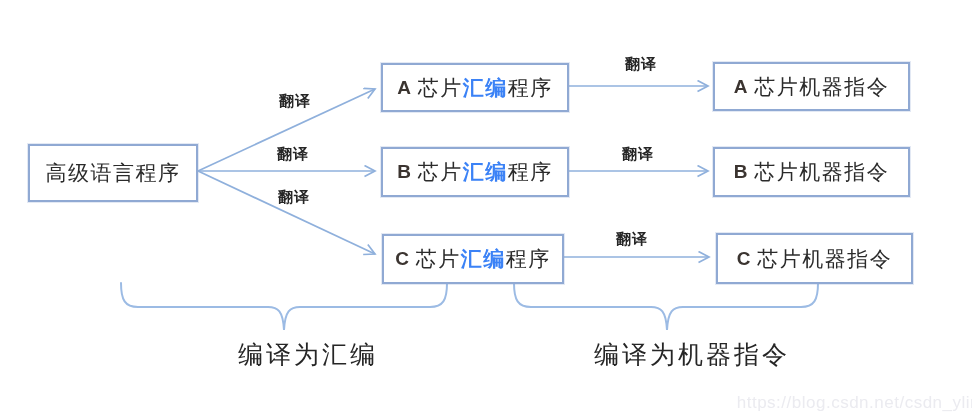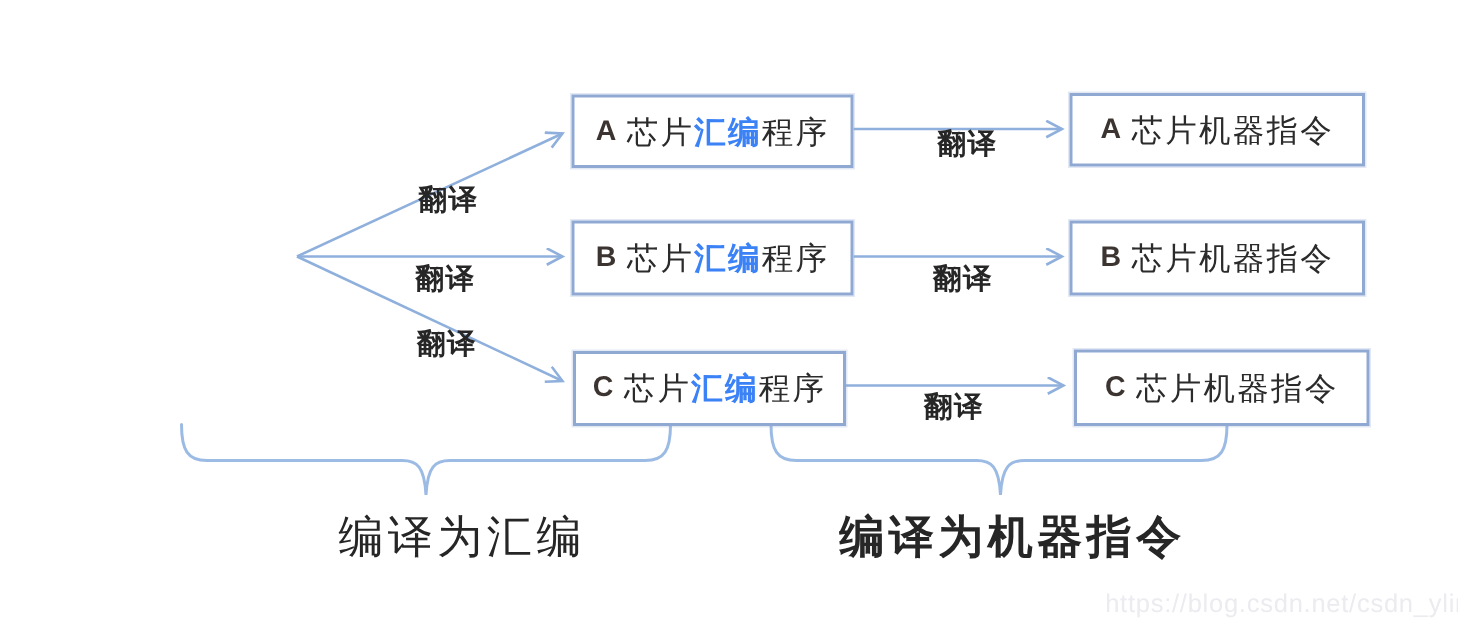--- a/index.html
+++ b/index.html
@@ -16,25 +16,25 @@
     position:absolute;
     background:#ffffff;
     border:2px solid #90a9d3;
     box-shadow:0 0 0 1px rgba(144,169,211,0.25);
     display:flex;align-items:center;justify-content:center;
     font-size:21px;letter-spacing:1.5px;white-space:nowrap;
   }
   .box .chip{font-weight:700;font-size:19px;margin-right:7px;letter-spacing:0;color:#3b3430;}
   .box b{font-weight:700;color:#3b82f6;}
   .arrow-label{
-    position:absolute;font-size:19px;font-weight:600;letter-spacing:1px;
-    color:#262626;white-space:nowrap;margin-top:28px;
+    position:absolute;font-size:15px;font-weight:600;letter-spacing:1px;
+    color:#262626;white-space:nowrap;
   }
   .brace-label{
-    position:absolute;font-size:30px;letter-spacing:3px;color:#262626;
+    position:absolute;font-size:25px;letter-spacing:3px;color:#262626;
     transform:translateX(-50%);white-space:nowrap;
   }
   .watermark{
     position:absolute;right:-8px;bottom:4px;
     font-size:17px;color:#ebebf0;letter-spacing:0.5px;white-space:nowrap;
   }
 </style>
 </head>
 <body>
 
@@ -60,20 +60,23 @@
     </g>
 
     <g stroke="#9cbbe4" stroke-width="2" fill="none" stroke-linecap="round">
       <path d="M121 283 C121 300,125 307,138 307 L268 307 C278 307,283 311,284 330 C285 311,290 307,300 307 L430 307 C443 307,447 300,447 283"></path>
       <path d="M514 283 C514 300,518 307,531 307 L651 307 C661 307,666 311,667 330 C668 311,673 307,683 307 L801 307 C814 307,818 300,818 283"></path>
     </g>
 
     <path d="M779 168 L779 188.5 L783.8 184.2 L787.3 192 L790.6 190.5 L787.2 182.9 L793.5 182.3 Z" fill="#ffffff" stroke="#161616" stroke-width="1.3" stroke-linejoin="round"></path>
   </svg>
 
+  <div class="box" style="left:28px;top:144px;width:166px;height:54px;">
+    <span>高级语言程序</span>
+  </div>
 
   <div class="box" style="left:381px;top:63px;width:184px;height:45px;">
     <span class="chip">A</span>
       <span>芯片</span>
       <b>汇编</b>
       <span>程序</span>
   </div>
   <div class="box" style="left:381px;top:147px;width:184px;height:46px;">
     <span class="chip">B</span>
       <span>芯片</span>
@@ -102,17 +105,17 @@
 
   <div class="arrow-label" style="left:279px;top:92px;">翻译</div>
   <div class="arrow-label" style="left:277px;top:145px;">翻译</div>
   <div class="arrow-label" style="left:278px;top:188px;">翻译</div>
 
   <div class="arrow-label" style="left:625px;top:55px;">翻译</div>
   <div class="arrow-label" style="left:622px;top:145px;">翻译</div>
   <div class="arrow-label" style="left:616px;top:230px;">翻译</div>
 
   <div class="brace-label" style="left:308px;top:338px;">编译为汇编</div>
-  <div class="brace-label" style="left:675px;top:338px;font-weight:bold;">编译为机器指令</div>
+  <div class="brace-label" style="left:692px;top:338px;">编译为机器指令</div>
 
   <div class="watermark">https://blog.csdn.net/csdn_ylin</div>
 
 </div>
 
 </body></html>

